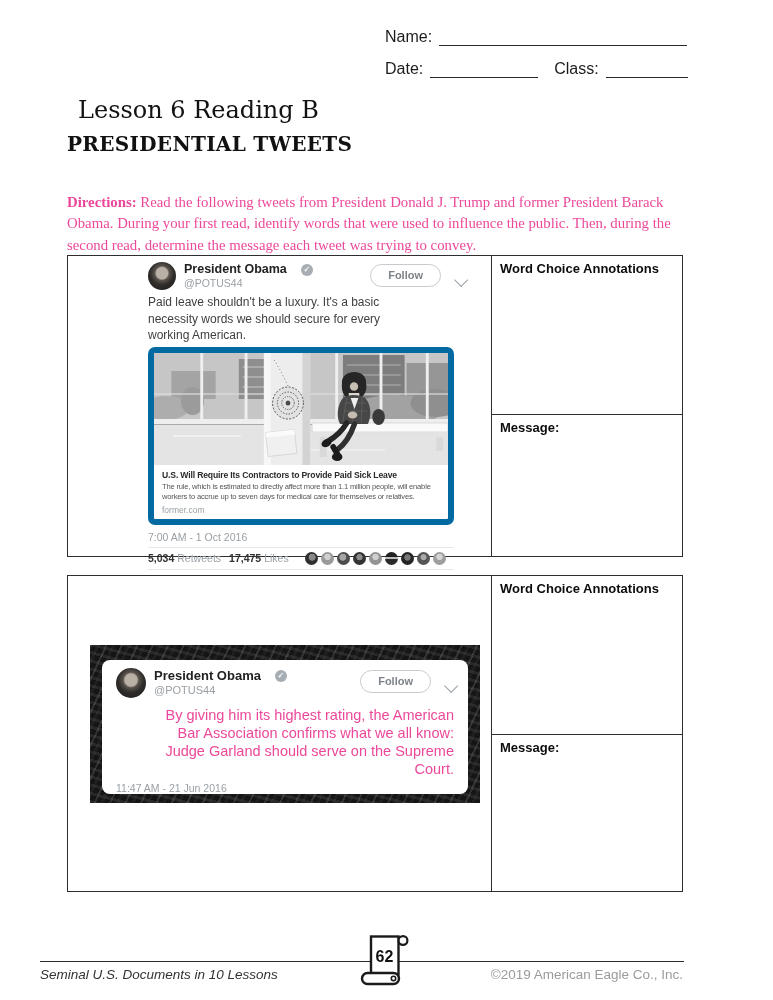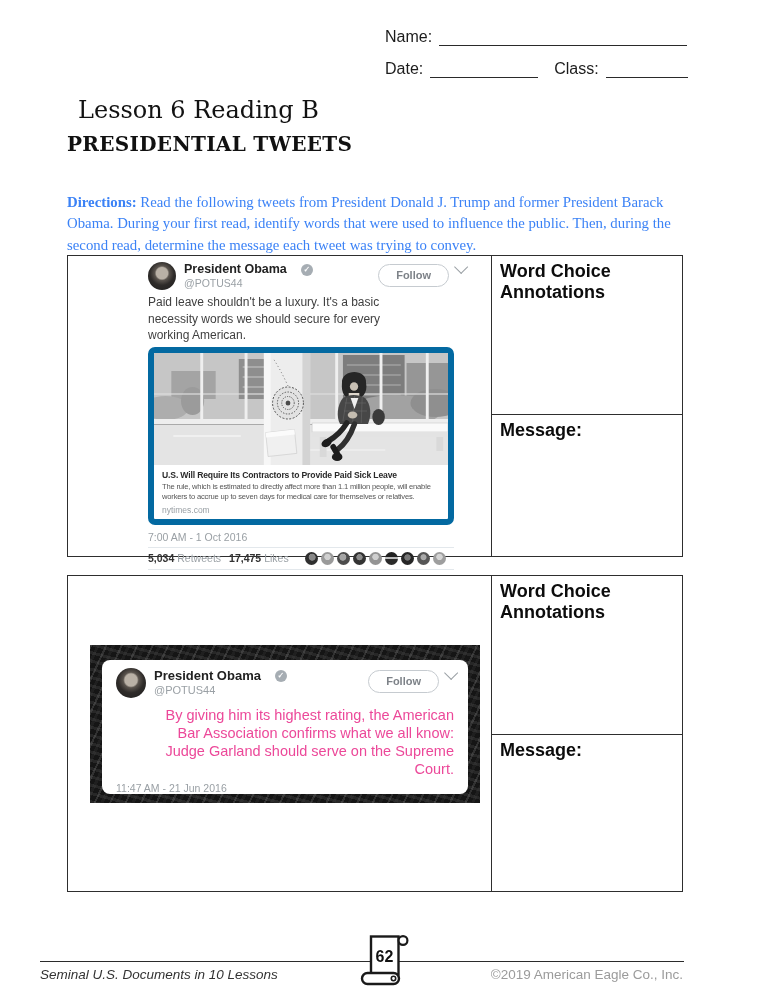--- a/index.html
+++ b/index.html
@@ -15,41 +15,41 @@
   .u-date{width:108px;}
   .u-class{width:82px;}
   .id-gap{width:16px;}
 
   
   .h-title{position:absolute;left:78px;top:96px;font-family:"DejaVu Serif",serif;
            font-size:24px;font-weight:400;color:#121212;}
   .h-sub{position:absolute;left:67px;top:132px;font-family:"DejaVu Serif",serif;
          font-size:20px;font-weight:700;letter-spacing:.3px;color:#111;}
   .directions{position:absolute;left:67px;top:177px;width:622px;
-              font-family:"Liberation Serif",serif;font-size:14.8px;line-height:21.5px;color:#3b82f6;}
+              font-family:"Liberation Serif",serif;font-size:14.8px;line-height:21.5px;color:#ec4899;}
   .directions b{font-weight:700;}
 
   
   .wbox{position:absolute;left:67px;width:616px;border:1.5px solid #2e2e2e;background:#fff;box-sizing:border-box;}
   #box1{top:255px;height:302px;}
   #box2{top:575px;height:317px;}
   .anno-col{position:absolute;top:0;right:0;bottom:0;width:190px;border-left:1.4px solid #2e2e2e;}
-  .anno-head{font-weight:700;font-size:18px;padding:5px 8px;color:#0c0c0c;}
+  .anno-head{font-weight:700;font-size:13px;padding:5px 8px;color:#0c0c0c;}
   .msg-sec{position:absolute;left:0;right:0;top:158px;bottom:0;border-top:1.4px solid #2e2e2e;}
 
   
   .t-head{display:flex;align-items:flex-start;}
   .avatar{width:28px;height:28px;border-radius:50%;flex:0 0 auto;
     background:radial-gradient(circle at 50% 40%, #b9b1a6 0%, #b9b1a6 26%, #5a544e 33%, #2e2b29 55%, #1d1d1d 100%);}
   .t-names{margin-left:8px;line-height:1.2;}
   .t-name{font-weight:700;font-size:12.5px;color:#222;display:flex;align-items:center;gap:14px;}
   .vbadge{width:12px;height:12px;border-radius:50%;background:#a6adb3;color:#fff;font-size:8px;
           display:inline-flex;align-items:center;justify-content:center;}
   .t-handle{font-size:10.5px;color:#9aa0a5;}
-  .t-follow{margin-left:auto;display:flex;align-items:flex-start;gap:5px;padding-top:2px;}
+  .t-follow{margin-left:auto;display:flex;align-items:flex-end;gap:13px;padding-top:2px;}
   .follow-btn{border:1.5px solid #c6cbd0;border-radius:999px;background:#fff;color:#7d8288;
               font-weight:700;font-size:11px;padding:5px 17px;font-family:inherit;line-height:1;}
   .chev{width:9px;height:9px;border-right:1.7px solid #9aa0a5;border-bottom:1.7px solid #9aa0a5;
         transform:rotate(45deg) translateY(-3px);}
   .t-line{white-space:nowrap;}
 
   
   .tweet1{position:absolute;left:80px;top:6px;width:316px;}
   .tweet1 .t-text{margin-top:4px;font-size:12px;line-height:16.5px;color:#3f3f3f;}
   .t-card{margin-top:3px;width:306px;border:6px solid #0369a1;border-radius:7px;overflow:hidden;box-sizing:border-box;background:#fff;}
@@ -202,21 +202,21 @@
             <ellipse cx="179" cy="90" rx="5.5" ry="3.8" fill="#1c1c1c" transform="rotate(-25 179 90)"></ellipse>
             <ellipse cx="190" cy="104" rx="5.5" ry="4" fill="#1c1c1c"></ellipse>
           </svg>
         </div>
         <div class="t-card-info">
           <div class="t-headline">U.S. Will Require Its Contractors to Provide Paid Sick Leave</div>
           <div class="t-desc">
               <div class="t-line">The rule, which is estimated to directly affect more than 1.1 million people, will enable</div>
               <div class="t-line">workers to accrue up to seven days for medical care for themselves or relatives.</div>
             </div>
-          <div class="t-source">nytimes.com</div>
+          <div class="t-source">former.com</div>
         </div>
       </div>
 
       <div class="t-time">7:00 AM - 1 Oct 2016</div>
       <div class="t-divider"></div>
       <div class="t-stats">
         <span class="t-num">5,034</span>
         <span class="t-lbl">Retweets</span>
         <span class="t-num">17,475</span>
         <span class="t-lbl">Likes</span>

